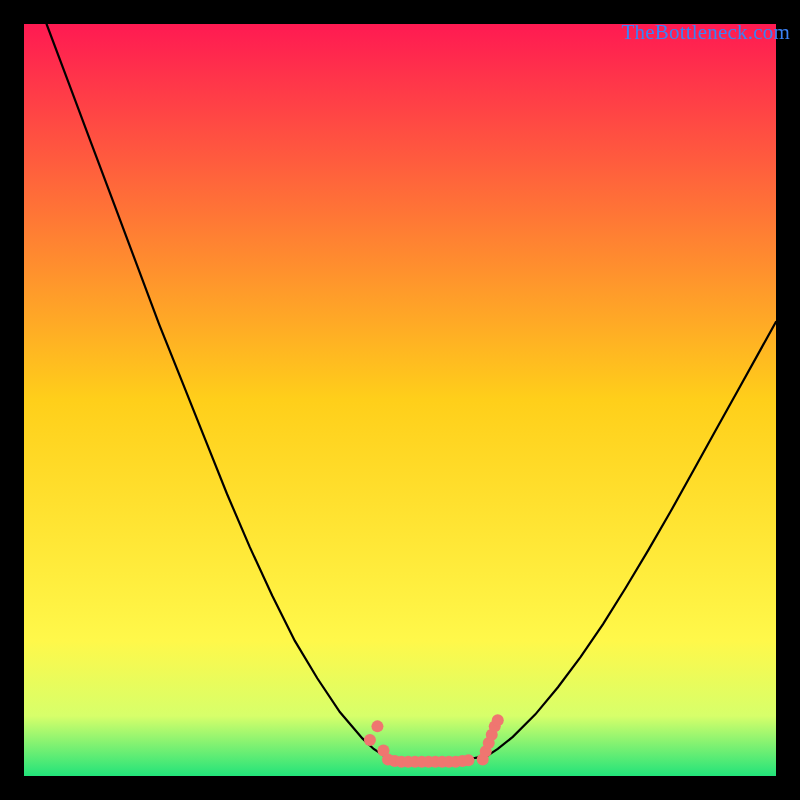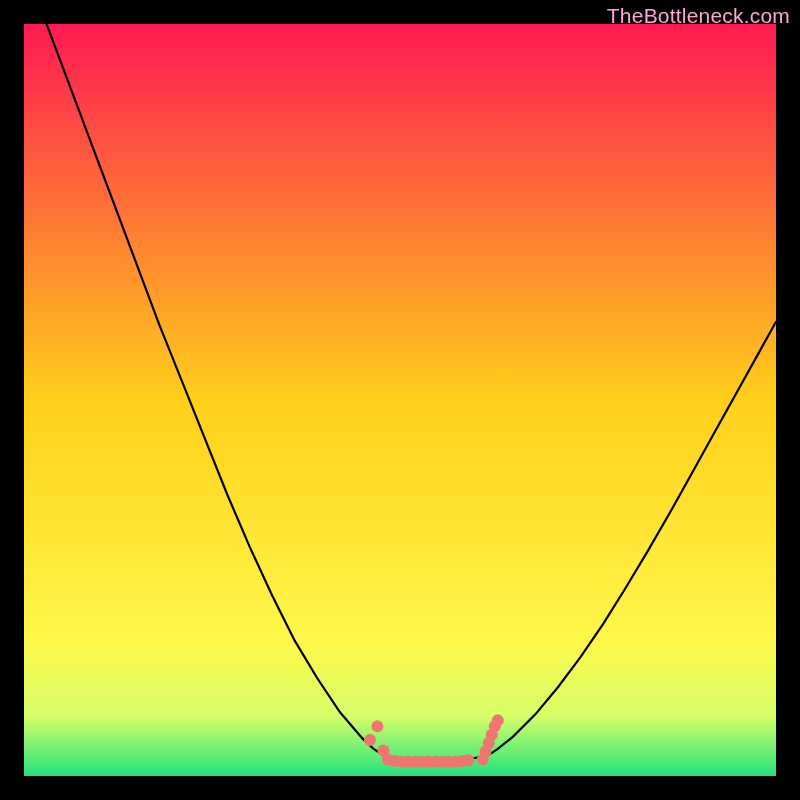--- a/index.html
+++ b/index.html
@@ -21,26 +21,27 @@
   }
   .plot {
     position: absolute;
     left: 0;
     top: 0;
     width: 752px;
     height: 752px;
   }
   .watermark {
     position: absolute;
-    top: 4px;
+    top: 20px;
     right: 10px;
-    color: #f9a8d4;
+    color: #3b82f6;
     font-size: 21px;
     font-weight: 400;
     letter-spacing: 0.2px;
+    font-family: Liberation Serif, serif;
   }
 </style>
 </head>
 <body>
 
 <div class="frame">
   <svg class="plot" viewBox="0 0 752 752" preserveAspectRatio="none">
     <defs>
       <linearGradient id="bg-grad" x1="0" y1="0" x2="0" y2="1">
           <stop offset="0%" stop-color="#ff1a52"></stop>

